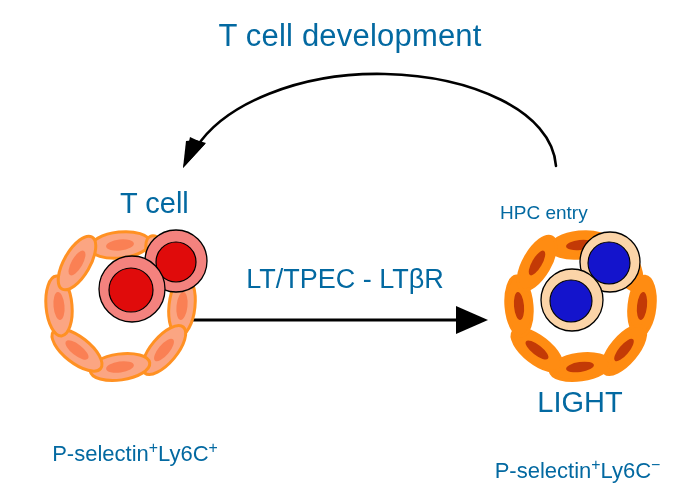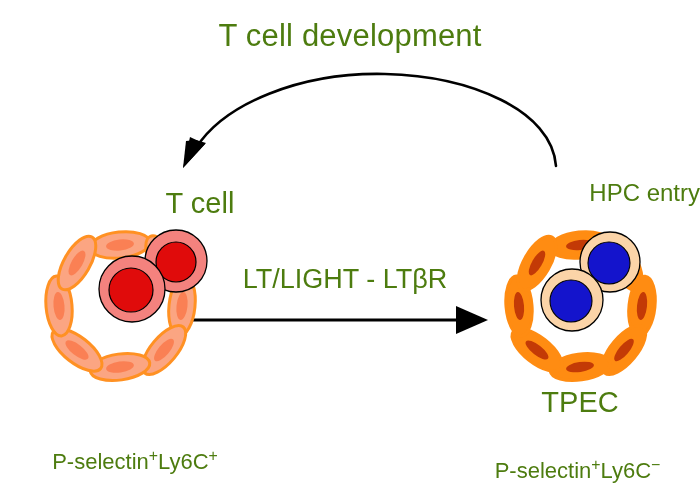--- a/index.html
+++ b/index.html
@@ -12,46 +12,46 @@
   }
   #figure {
     position: relative;
     width: 700px;
     height: 492px;
     background: #ffffff;
     overflow: hidden;
   }
   .txt {
     position: absolute;
-    color: #4d7c0f;
+    color: #0369a1;
     white-space: nowrap;
     font-family: "Liberation Sans", sans-serif;
     line-height: 1;
   }
   #title-text {
     left: 0;
     top: 20px;
     width: 700px;
     text-align: center;
     font-size: 31px;
     letter-spacing: 0.2px;
   }
   #label-tcell {
     left: 120px;
     top: 189px;
     width: 160px;
-    text-align: center;
+    text-align: left;
     font-size: 29px;
   }
   #label-hpc {
     left: 500px;
-    top: 181px;
+    top: 203px;
     width: 200px;
-    text-align: right;
-    font-size: 24px;
+    text-align: left;
+    font-size: 19px;
   }
   #label-signal {
     left: 200px;
     top: 266px;
     width: 290px;
     text-align: center;
     font-size: 27px;
   }
   #label-left-name {
     left: 0px;
@@ -66,21 +66,20 @@
     width: 220px;
     text-align: center;
     font-size: 29px;
   }
   #label-left-markers {
     left: 0px;
     top: 443px;
     width: 270px;
     text-align: center;
     font-size: 22px;
-    margin-top: 8px;
   }
   #label-right-markers {
     left: 455px;
     top: 460px;
     width: 245px;
     text-align: center;
     font-size: 22px;
   }
   .sup {
     font-size: 0.72em;
@@ -206,24 +205,24 @@
       <circle cx="571" cy="301" r="21" fill="#1414CC" stroke="#000000" stroke-width="1.1"></circle>
     </g>
   </svg>
 
   <div class="txt" id="title-text">T cell development</div>
 
   <div class="txt" id="label-tcell">T cell</div>
 
   <div class="txt" id="label-hpc">HPC entry</div>
 
-  <div class="txt" id="label-signal">LT/LIGHT - LTβR</div>
-
-
-  <div class="txt" id="label-right-name">TPEC</div>
+  <div class="txt" id="label-signal">LT/TPEC - LTβR</div>
+
+
+  <div class="txt" id="label-right-name">LIGHT</div>
 
   <div class="txt" id="label-left-markers">
     <span>P-selectin</span><span class="sup">+</span><span>Ly6C</span><span class="sup">+</span>
   </div>
 
   <div class="txt" id="label-right-markers">
     <span>P-selectin</span><span class="sup">+</span><span>Ly6C</span><span class="sup">−</span>
   </div>
 
 </div>

